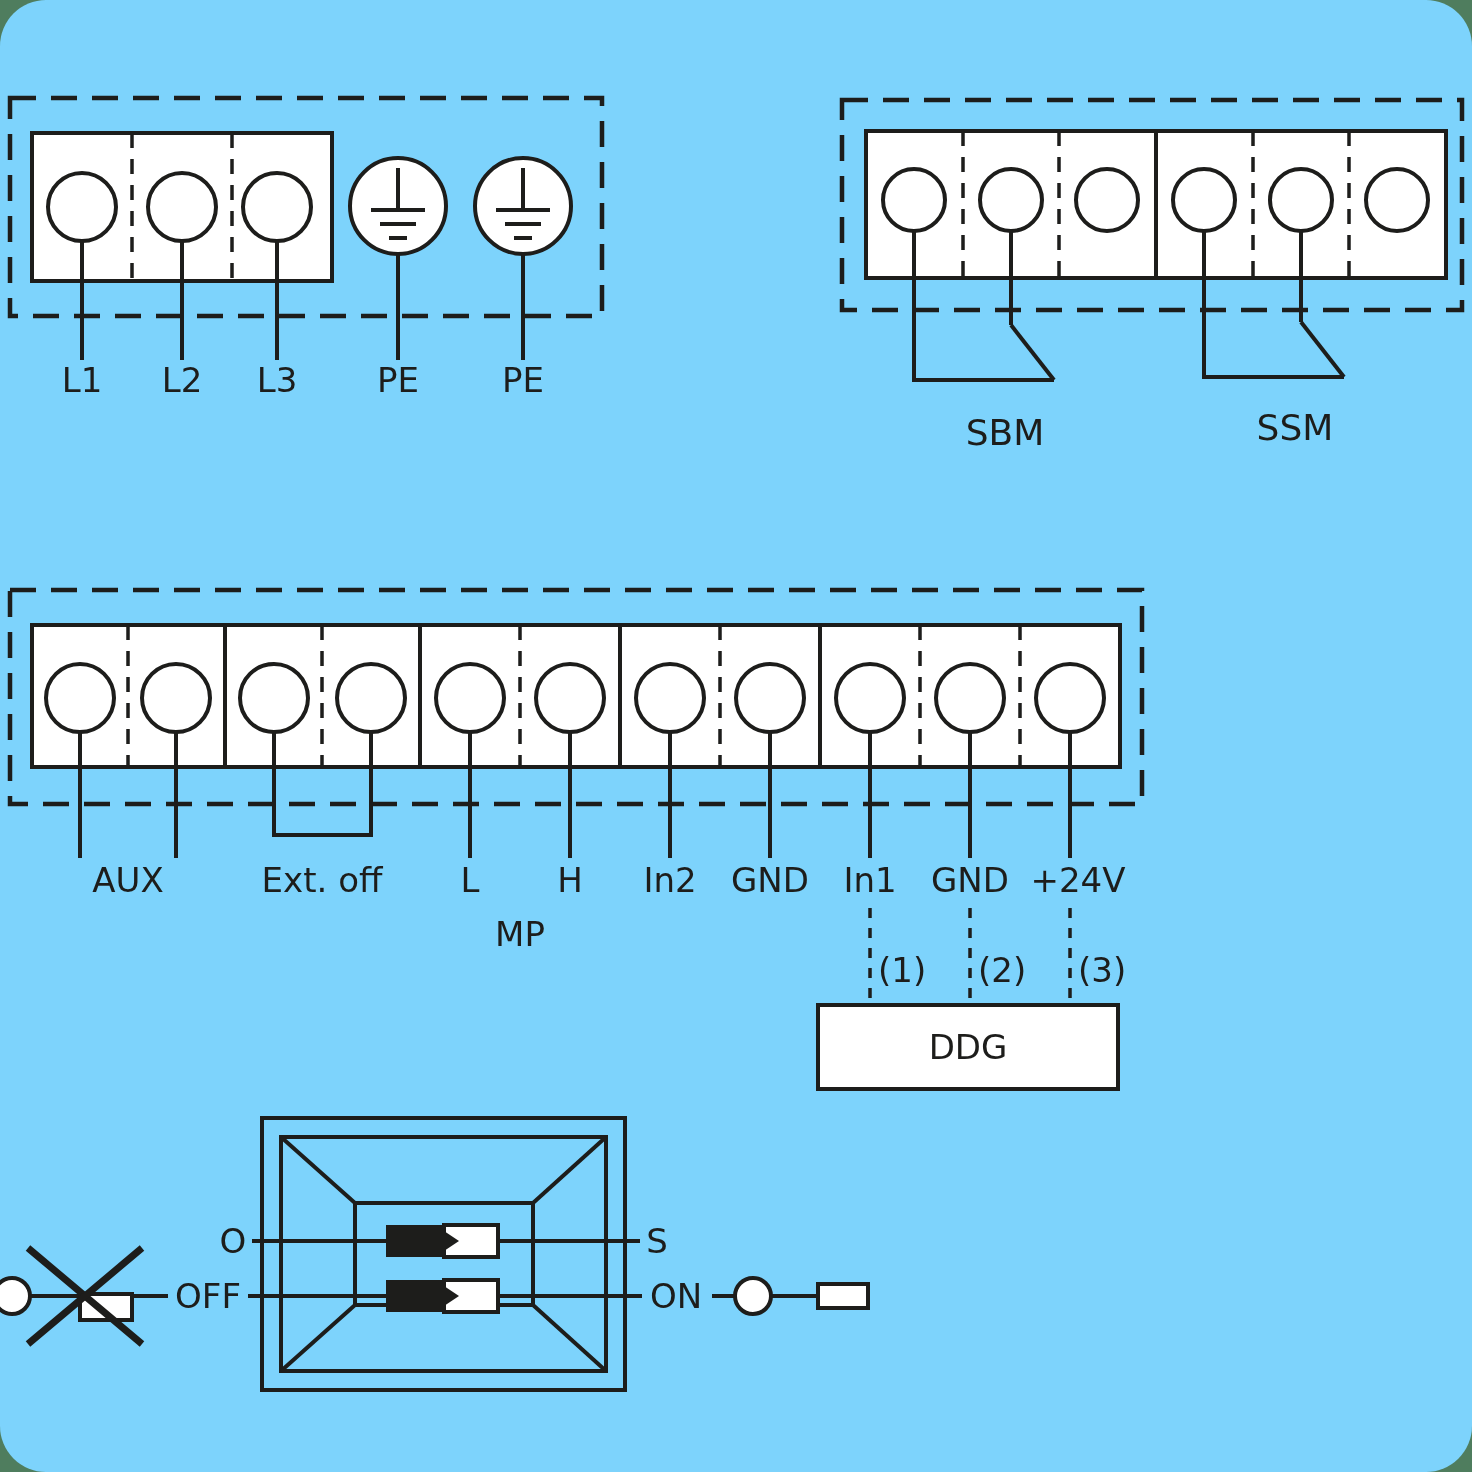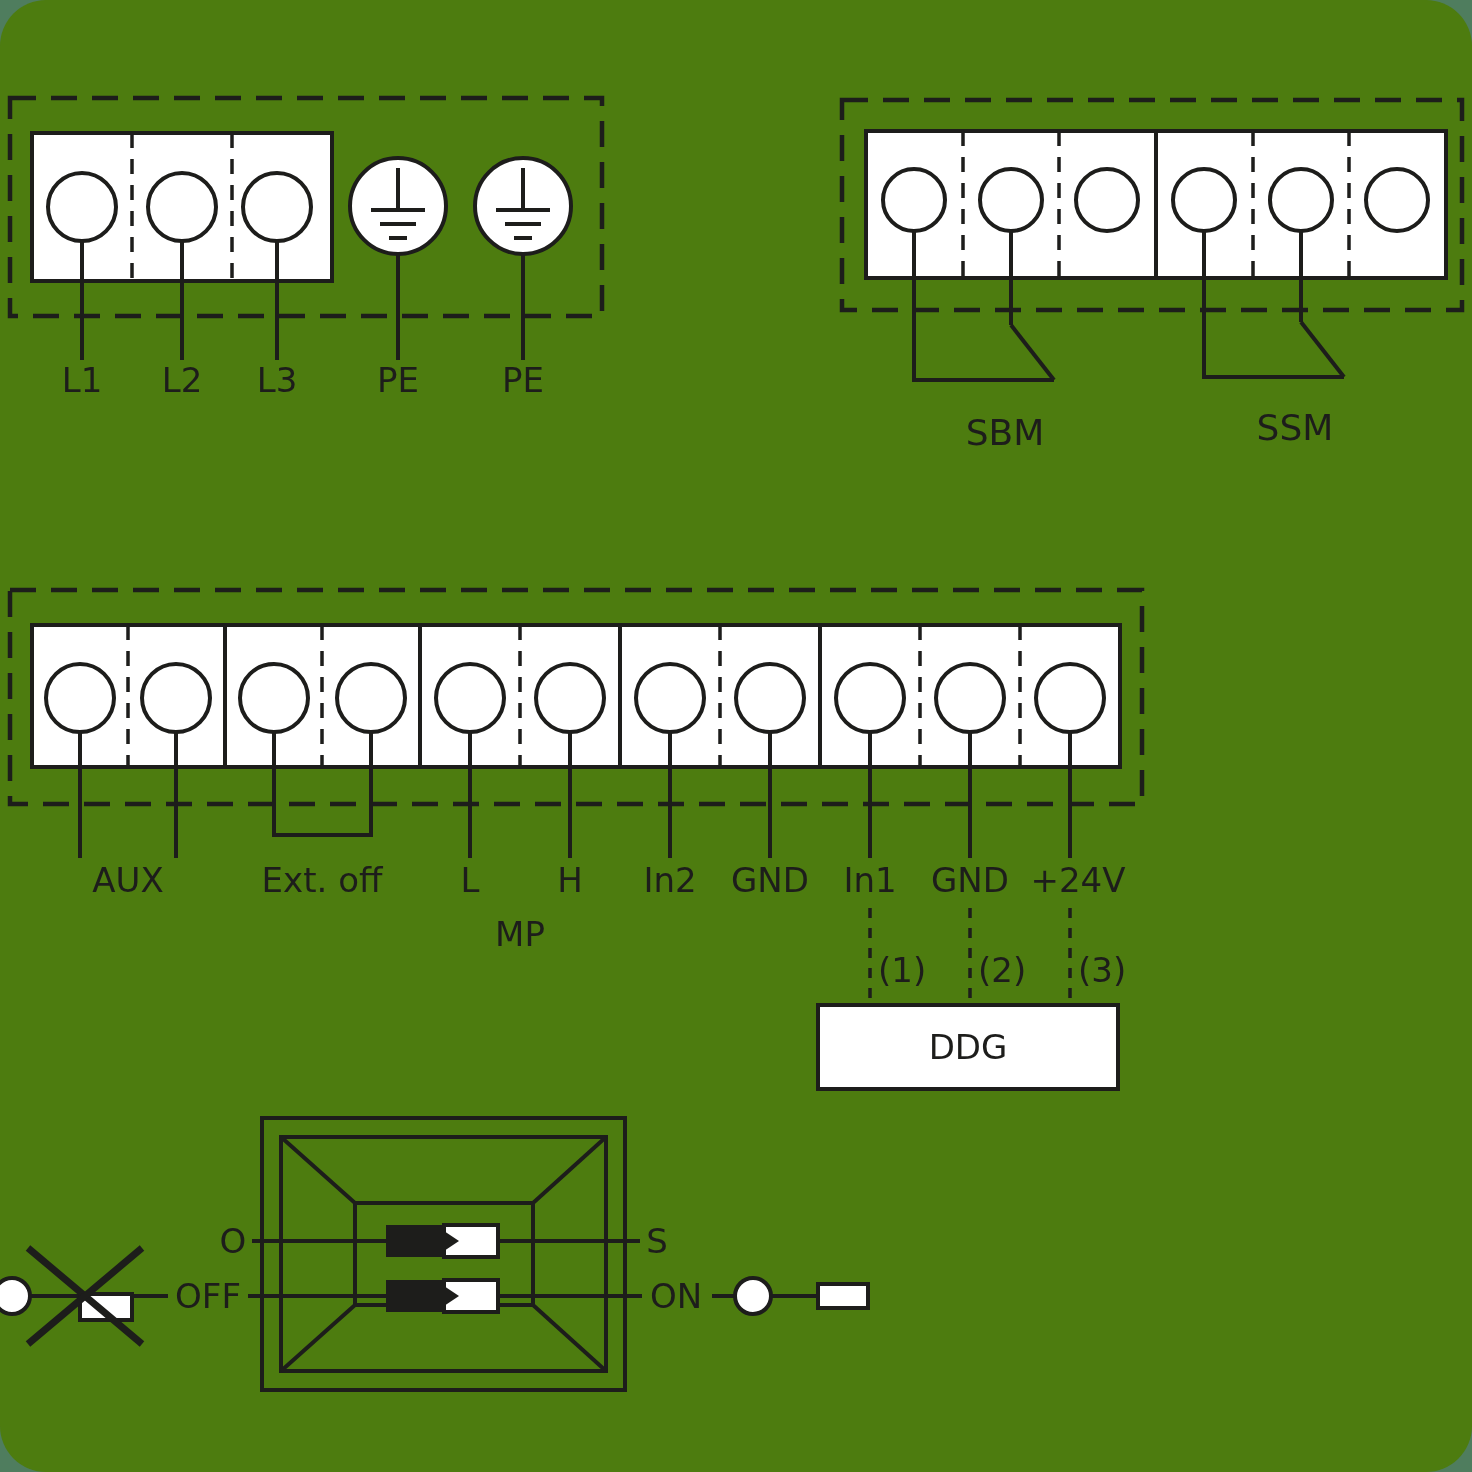--- a/index.html
+++ b/index.html
@@ -1,16 +1,16 @@
 <!DOCTYPE html>
 <html><head>
 <meta charset="utf-8">
 <style>
   html,body{margin:0;padding:0;background:#4f7d5e;}
-  .canvas{width:1472px;height:1472px;background:#4d7c0f;border-radius:46px;overflow:hidden;position:relative;}
+  .canvas{width:1472px;height:1472px;background:#7dd3fc;border-radius:46px;overflow:hidden;position:relative;}
   svg{display:block;width:1472px;height:1472px;}
   .s{stroke:#1d1d1b;stroke-width:4;fill:none;}
   .sw{stroke:#1d1d1b;stroke-width:4;fill:#ffffff;}
   .dashA{stroke:#1d1d1b;stroke-width:4.5;fill:none;stroke-dasharray:26 15;}
   .dashB{stroke:#1d1d1b;stroke-width:3.5;fill:none;stroke-dasharray:15 11;}
   .dashC{stroke:#1d1d1b;stroke-width:3.5;fill:none;stroke-dasharray:10 10;}
   .fillb{fill:#1d1d1b;stroke:none;}
   .x{stroke:#1d1d1b;stroke-width:7;fill:none;}
   text{font-family:"DejaVu Sans","Liberation Sans",sans-serif;font-size:34px;fill:#1d1d1b;}
   .big{font-size:36px;}

